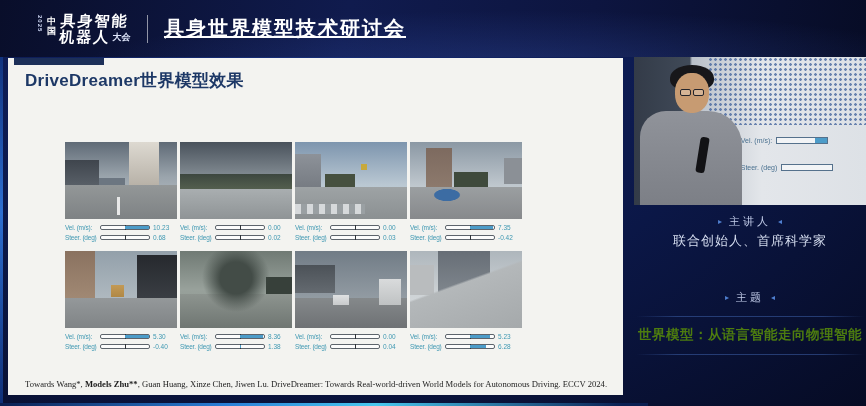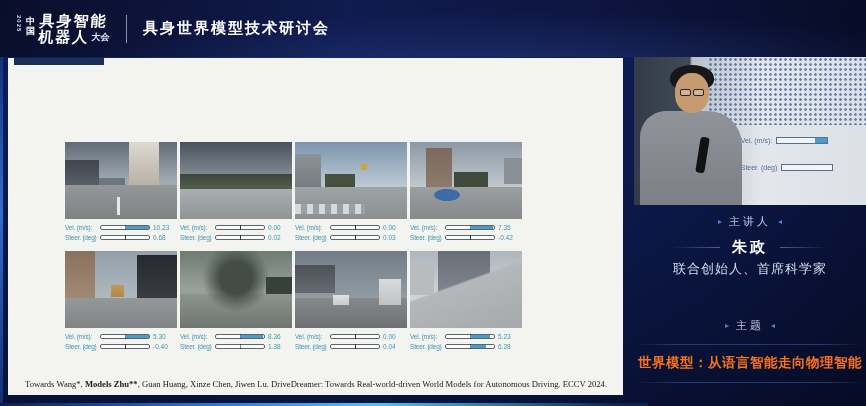--- a/index.html
+++ b/index.html
@@ -3,30 +3,30 @@
 <meta charset="utf-8">
 <style>
   * { margin:0; padding:0; box-sizing:border-box; }
   html,body { width:866px; height:406px; }
   body { position:relative; background:#04060f; overflow:hidden;
          font-family:"Liberation Sans", sans-serif; }
 
   
   .header { position:absolute; left:0; top:0; width:866px; height:57px;
     background:linear-gradient(100deg,#090e2a 0%,#101b4e 40%,#0d1540 68%,#070c26 100%);
-    display:flex; align-items:center; }
+    display:flex; align-items:center;padding-left:21px; }
   .header::after { content:""; position:absolute; inset:0;
     background:radial-gradient(ellipse at 60% 120%, rgba(70,110,220,.25), transparent 60%); }
   .logo { display:flex; align-items:flex-start; margin-left:16px; gap:3px; position:relative; z-index:1; }
   .logo-year { color:#cfd8f5; font-size:6px; font-weight:bold; writing-mode:vertical-rl; letter-spacing:1px; margin-top:2px; }
   .logo-cn { color:#fff; font-size:9px; font-weight:bold; width:11px; line-height:1.15; text-align:center; margin-top:3px; }
   .logo-main { color:#fff; font-weight:bold; font-size:15px; line-height:1.05; letter-spacing:2px; transform:skewX(-4deg); }
   .logo-suffix { font-size:9px; letter-spacing:0; vertical-align:2px; margin-left:2px; color:#dfe6fb; }
   .hdr-divider { width:1px; height:28px; background:rgba(255,255,255,.55); margin:0 16px; z-index:1; }
-  .conf-title { color:#fff; font-weight:bold; font-size:15px; letter-spacing:2px; z-index:1; }
+  .conf-title { color:#fff; font-weight:bold; font-size:20px; letter-spacing:2px; z-index:1;text-decoration:underline; }
   .brand { margin-left:auto; margin-right:28px; color:#fff; font-weight:bold; font-size:21px;
     letter-spacing:.5px; z-index:1; font-style:italic; }
 
   
   .main-bg { position:absolute; left:0; top:57px; width:866px; height:349px;
     background:radial-gradient(ellipse at 35% -10%, #17307c 0%, #0d1c55 38%, #091238 75%, #060b24 100%); }
   .left-strip { position:absolute; left:0; top:57px; width:3px; height:346px;
     background:linear-gradient(180deg,#11337e,#2e6fd0 45%,#103078); }
   .bottom-line { position:absolute; left:0; bottom:0; width:648px; height:3px;
     background:linear-gradient(90deg,#0a1f52,#2a7fd8 35%,#49c8ee 58%,#0a1f52 96%); }
@@ -148,21 +148,21 @@
   .name-row { display:flex; align-items:center; justify-content:center; gap:12px; margin-top:9px; }
   .name-line { width:48px; height:1px; }
   .name-line.l { background:linear-gradient(90deg,rgba(0,0,0,0),#46639f); }
   .name-line.r { background:linear-gradient(270deg,rgba(0,0,0,0),#46639f); }
   .speaker-name { color:#fff; font-weight:bold; font-size:15px; letter-spacing:3px; }
   .company { margin-top:9px; text-align:center; color:#d7dff1; font-size:9.5px; letter-spacing:1px; }
   .role { margin-top:3px; text-align:center; color:#d7dff1; font-size:13px; letter-spacing:1px; }
   .lbl-topic { margin-top:40px; }
   .topic-divider { height:1px; margin:11px 2px 0 2px; opacity:.55;
     background:linear-gradient(90deg,rgba(0,0,0,0),#3c5fa8 18%,#3c5fa8 82%,rgba(0,0,0,0)); }
-  .topic { margin-top:9px; color:#f97316; font-weight:bold; font-size:13.5px; text-align:center; letter-spacing:.5px; }
+  .topic { margin-top:9px; color:#4d7c0f; font-weight:bold; font-size:13.5px; text-align:center; letter-spacing:.5px; }
   .topic-divider.after { margin-top:10px; }
 </style>
 </head>
 <body>
 
 <div class="header">
   <div class="logo">
     <span class="logo-year">2025</span>
     <span class="logo-cn">中国</span>
     <span class="logo-main">
@@ -172,20 +172,21 @@
   </div>
   <div class="hdr-divider"></div>
   <div class="conf-title">具身世界模型技术研讨会</div>
 </div>
 
 <div class="main-bg"></div>
 <div class="left-strip"></div>
 
 <div class="slide">
   <div class="slide-tab"></div>
+  <div class="slide-title">DriveDreamer世界模型效果</div>
 
   <div class="panel-grid" id="panel-grid">
   <div class="cell">
     <div class="photo p1"></div>
     <div class="gauges">
       <div class="gauge">
         <span class="glabel vel-label">Vel. (m/s):</span>
         <span class="gbar">
               <i class="gtick"></i>
               <i class="gfill vel-fill" style="width: 50%;"></i>
@@ -383,25 +384,20 @@
       </div>
     <div class="mic"></div>
   </div>
 
   <div class="sec-label lbl-speaker">
     <span class="arr">▸</span>
     <span>主讲人</span>
     <span class="arr">◂</span>
   </div>
 
-  <div class="name-row">
-    <span class="name-line l"></span>
-    <span class="speaker-name">朱政</span>
-    <span class="name-line r"></span>
-  </div>
   <div class="role">联合创始人、首席科学家</div>
 
   <div class="sec-label lbl-topic">
     <span class="arr">▸</span>
     <span>主题</span>
     <span class="arr">◂</span>
   </div>
   <div class="topic-divider"></div>
   <div class="topic">世界模型：从语言智能走向物理智能</div>
   <div class="topic-divider after"></div>

